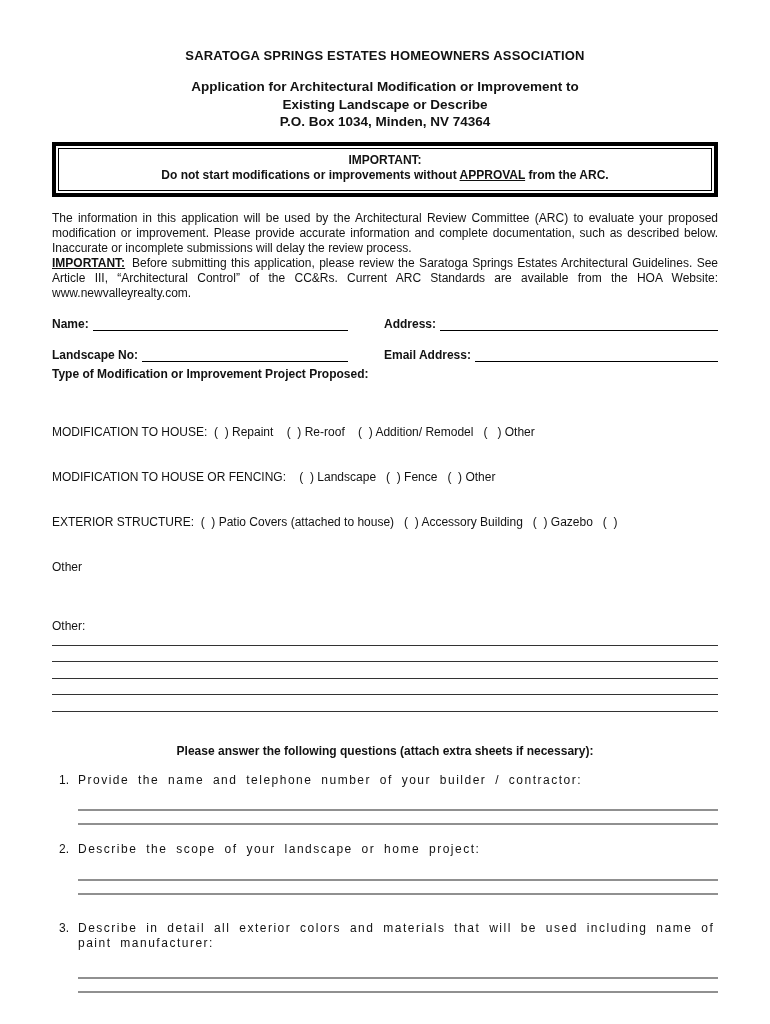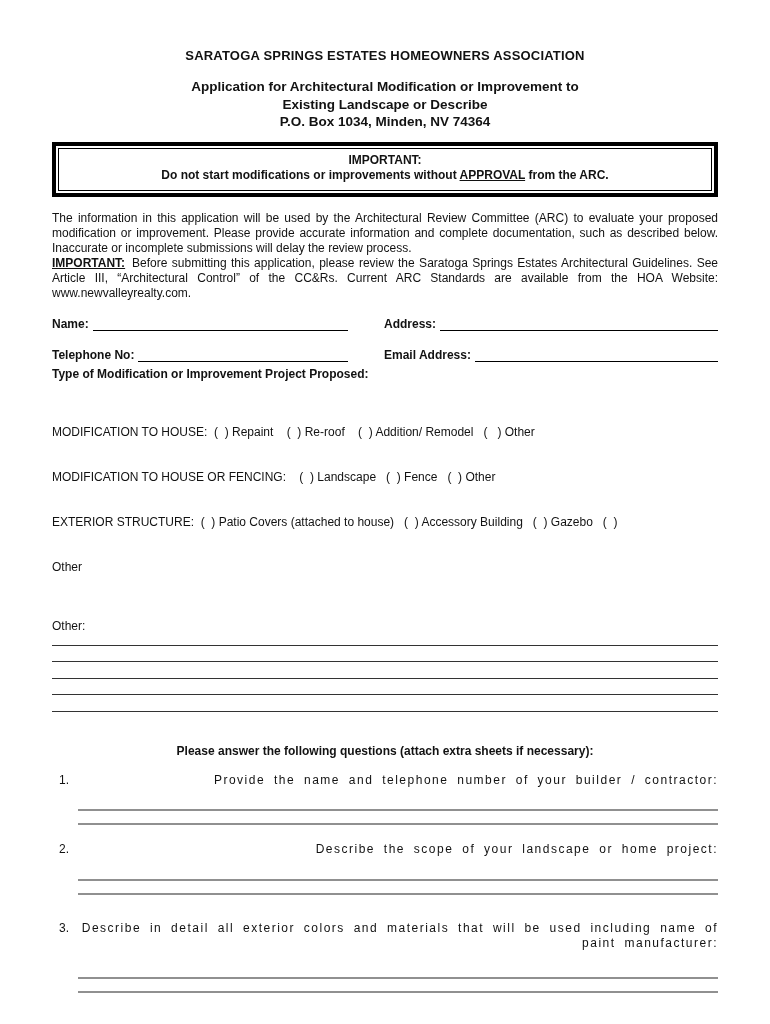--- a/index.html
+++ b/index.html
@@ -61,21 +61,21 @@
   .rule{height:15.5px;border-bottom:1.5px solid #333;}
   .rule.first{height:12px;}
 
   .q-heading{margin-top:32px;font-weight:bold;text-align:center;}
 
   .q{display:flex;align-items:flex-start;}
   .q1{margin-top:15px;}
   .q2{margin-top:17px;}
   .q3{margin-top:26px;}
   .qnum{flex:0 0 26px;padding-left:7px;box-sizing:border-box;}
-  .qbody{flex:1;text-align:right;}
+  .qbody{flex:1;}
   .qtext{line-height:15.5px;}
   .spaced{letter-spacing:1.5px;word-spacing:4px;}
   .qline{height:12px;border-bottom:2px solid #909090;}
   .qline.gap{margin-top:9px;}
   .q3 .qline.gap{margin-top:13px;}
 </style>
 </head>
 <body>
 
 <div class="page">
@@ -104,21 +104,21 @@
       <span class="fline"></span>
     </div>
     <div class="cfield half2">
       <span class="lbl">Address:</span>
       <span class="fline"></span>
     </div>
   </div>
 
   <div class="crow second">
     <div class="cfield half1">
-      <span class="lbl">Telephone No:</span>
+      <span class="lbl">Landscape No:</span>
       <span class="fline"></span>
     </div>
     <div class="cfield half2">
       <span class="lbl">Email Address:</span>
       <span class="fline"></span>
     </div>
   </div>
 
   <div class="type-head">Type of Modification or Improvement Project Proposed:</div>
 

